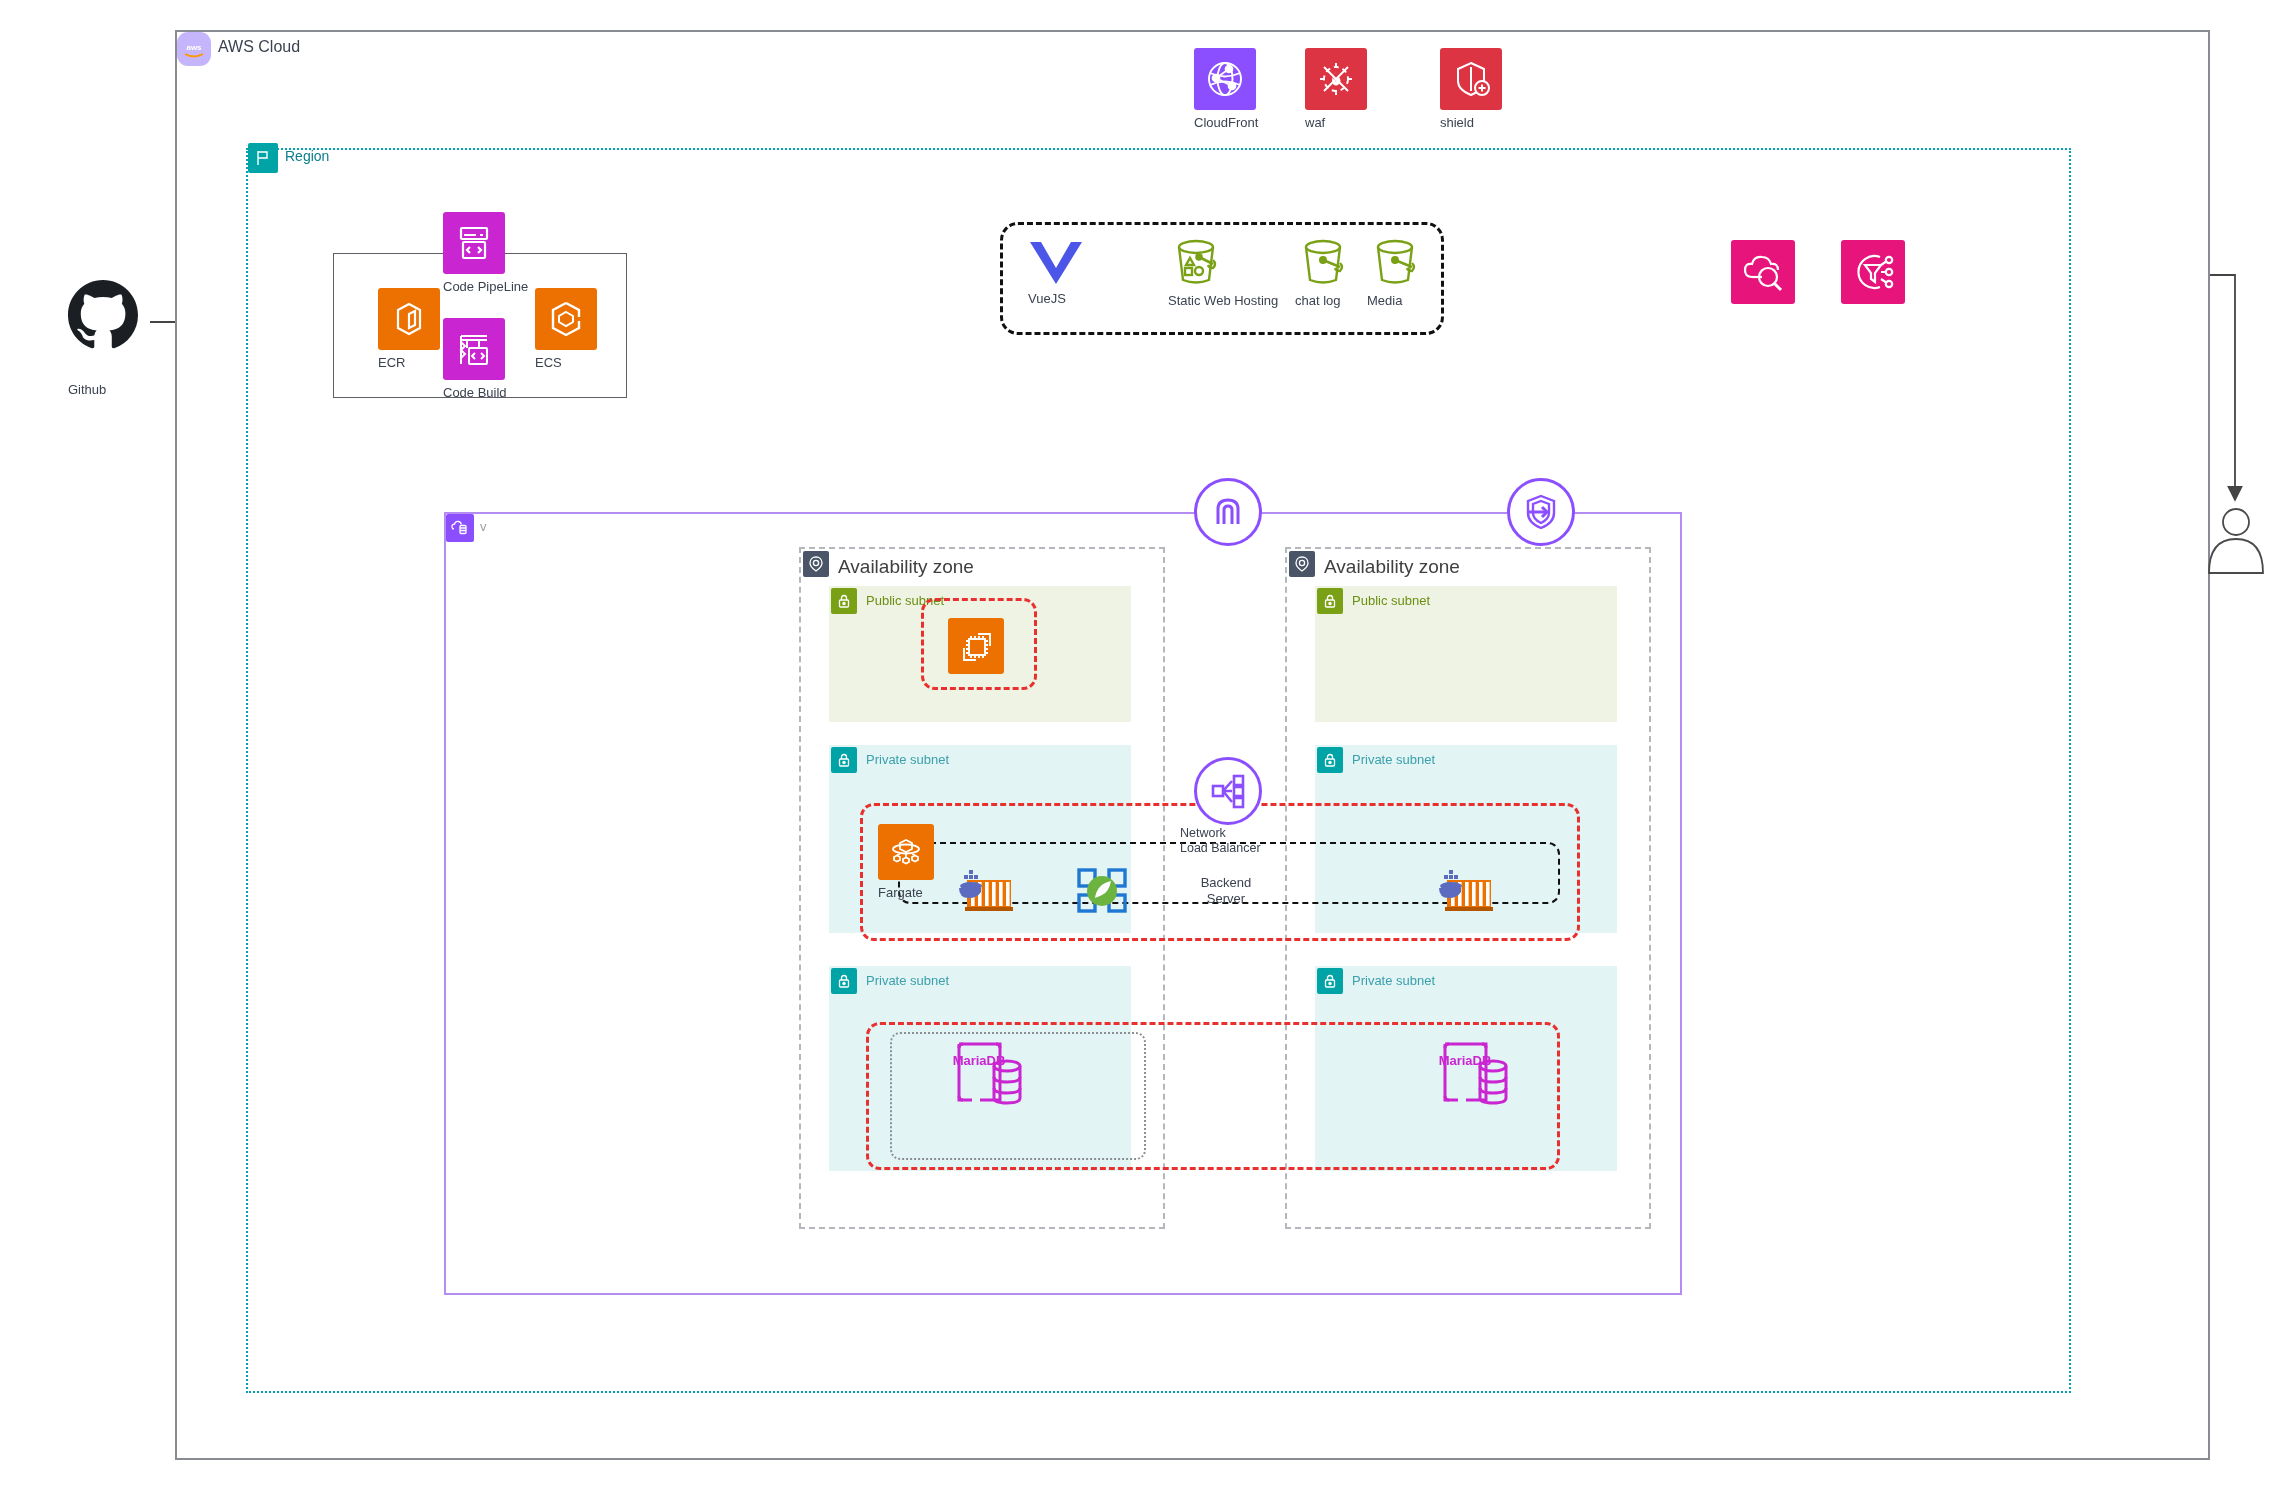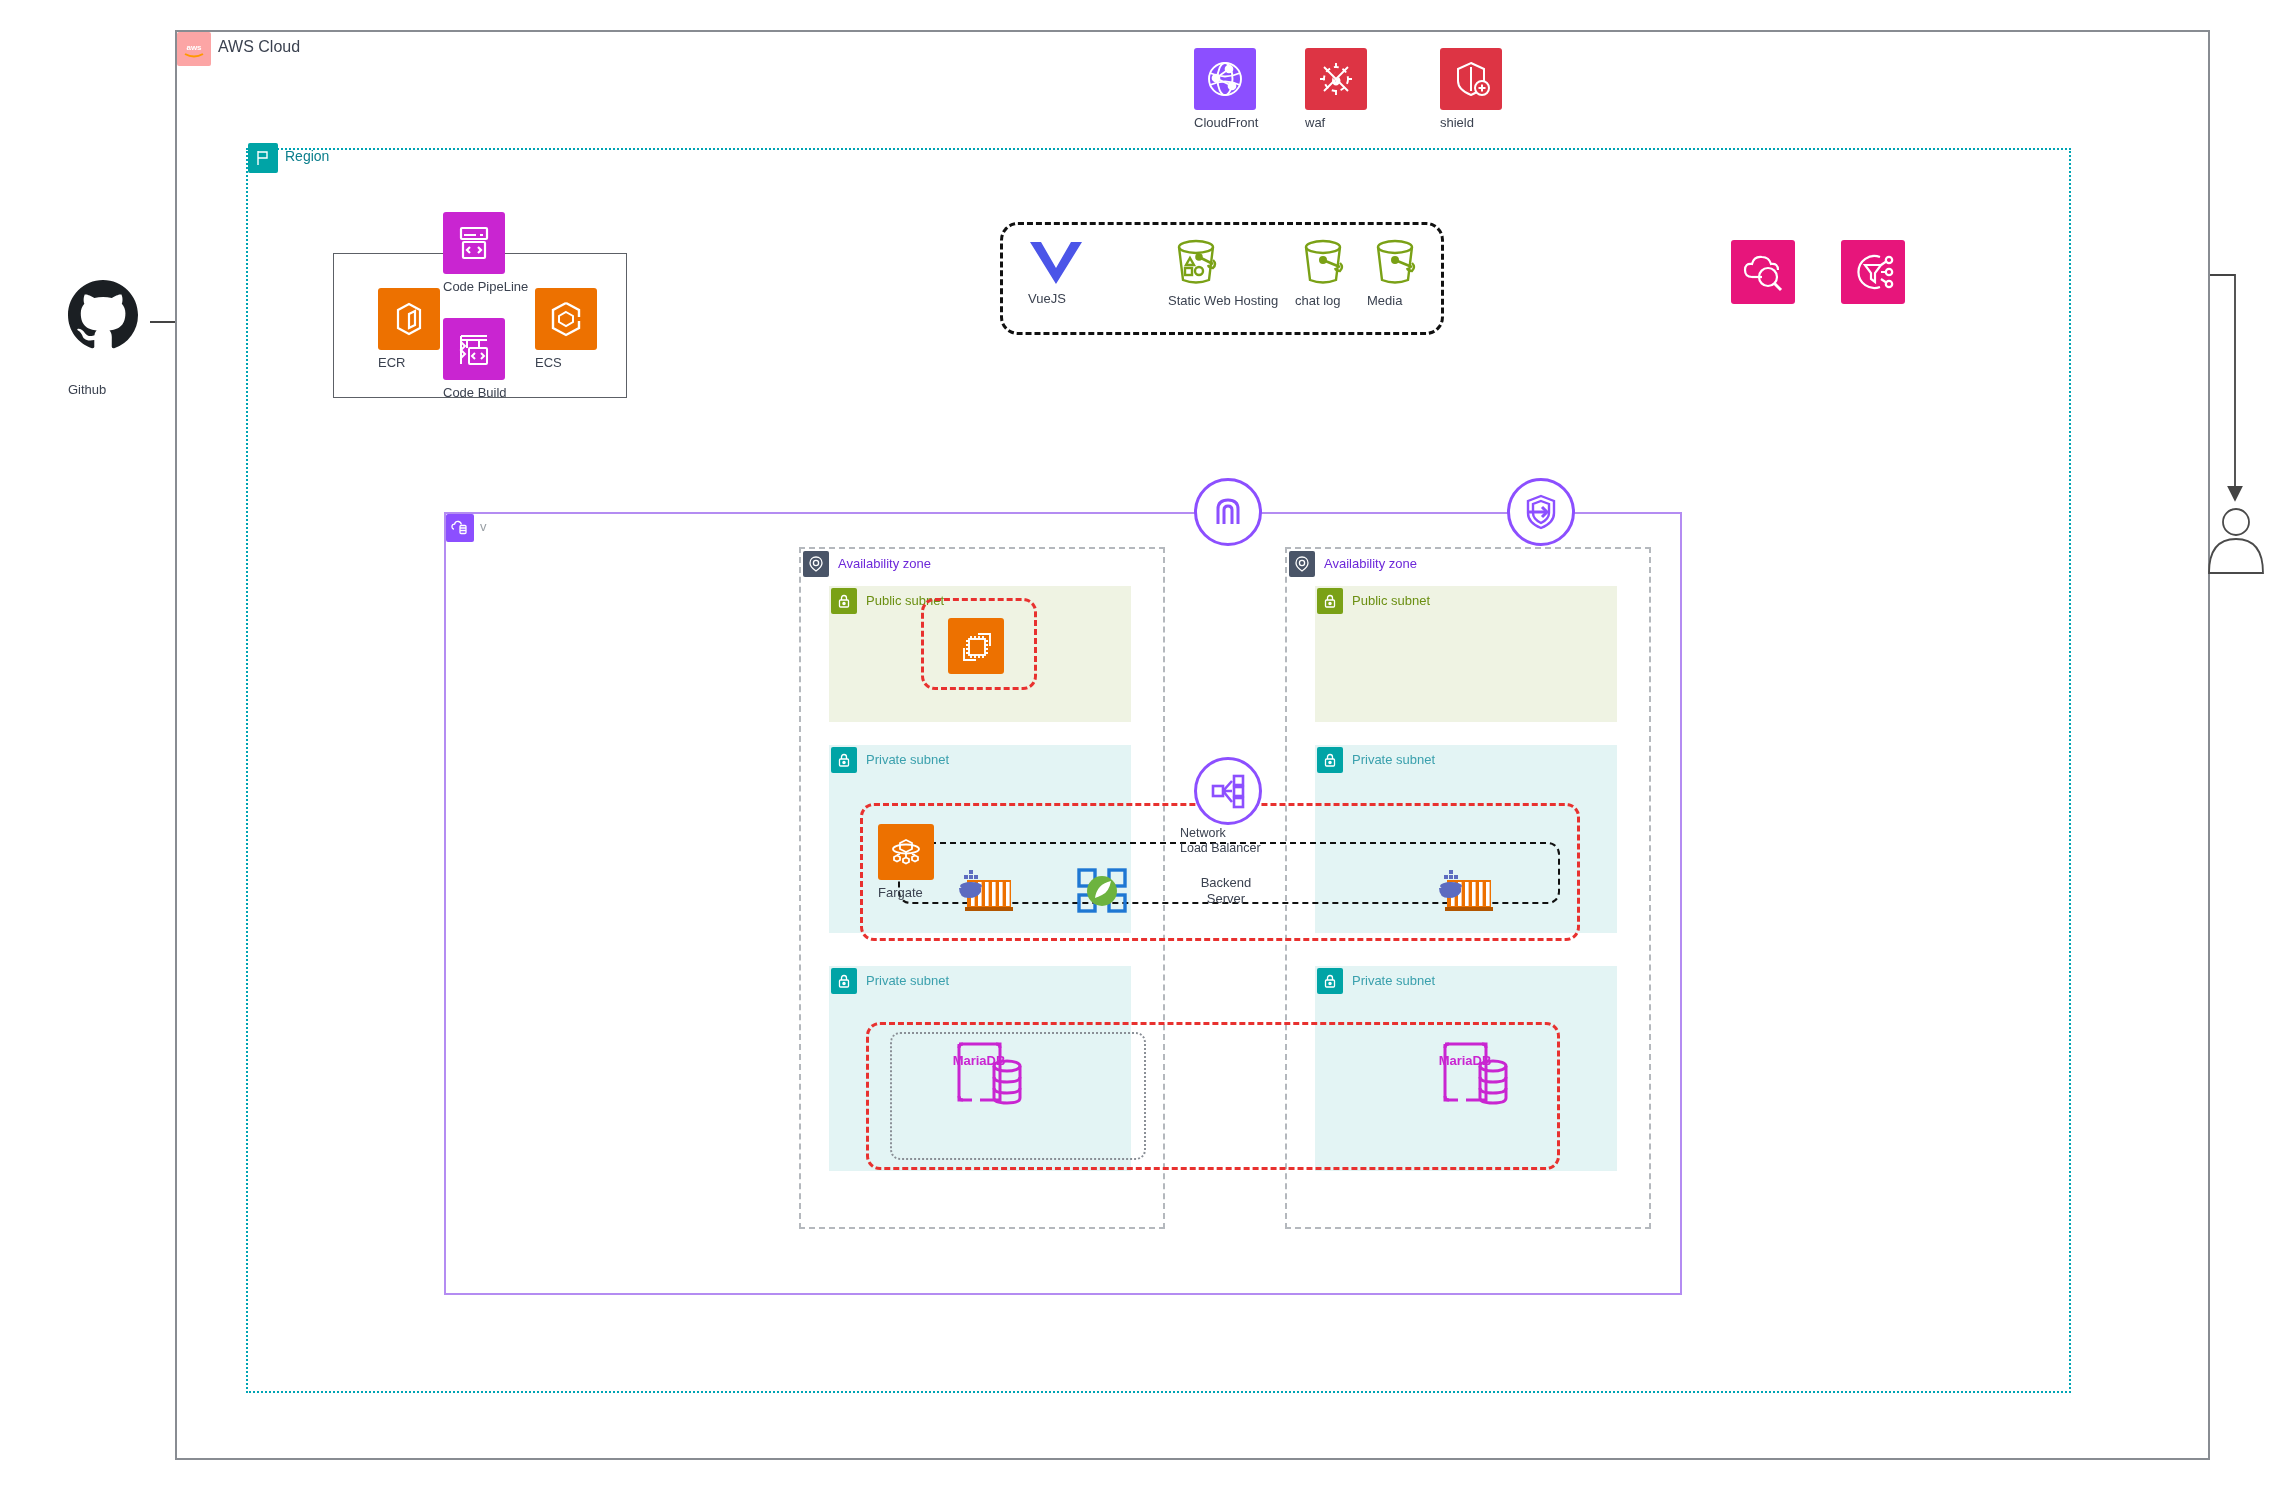--- a/index.html
+++ b/index.html
@@ -3,37 +3,37 @@
 <meta charset="utf-8">
 <style>
   html,body{margin:0;padding:0;background:#ffffff;}
   body{width:2290px;height:1503px;position:relative;overflow:hidden;
        font-family:"Liberation Sans","DejaVu Sans",sans-serif;color:#232f3e;}
   #stage{position:absolute;left:0;top:0;width:2290px;height:1503px;}
   .abs{position:absolute;box-sizing:border-box;}
 
   
   .aws-cloud{left:175px;top:30px;width:2035px;height:1430px;border:2px solid #888c92;background:#fff;}
-  .cloud-badge{left:177px;top:32px;width:34px;height:34px;background:#fca5a5;border-radius:2px;
+  .cloud-badge{left:177px;top:32px;width:34px;height:34px;background:#c4b5fd;border-radius:11px;
                display:flex;align-items:center;justify-content:center;}
   .cloud-label{left:218px;top:38px;font-size:16px;color:#3b4250;white-space:nowrap;}
 
   .region{left:246px;top:148px;width:1825px;height:1245px;border:2px dotted #00a4b4;background:transparent;}
   .region-badge{left:248px;top:143px;width:30px;height:30px;background:#00a4a6;border-radius:2px;
                 display:flex;align-items:center;justify-content:center;}
   .region-label{left:285px;top:148px;font-size:14px;color:#0b7e8c;white-space:nowrap;}
   .vpc-box{left:444px;top:512px;width:1238px;height:783px;border:2px solid #b48cf2;background:transparent;}
   .vpc-badge{left:446px;top:514px;width:28px;height:28px;background:#8c4fff;border-radius:2px;
              display:flex;align-items:center;justify-content:center;}
   .vpc-label{left:480px;top:519px;font-size:13px;color:#9aa0a6;}
 
   .az{border:2px dashed #b4b8bd;background:transparent;}
   .az-badge{width:26px;height:26px;background:#4a5568;border-radius:2px;
             display:flex;align-items:center;justify-content:center;}
-  .az-label{font-size:13px;color:#6d28d9;white-space:nowrap;}
+  .az-label{font-size:19px;color:#404040;white-space:nowrap;}
 
   .pub-subnet{background:#eff3e3;border:none;}
   .pub-badge{width:26px;height:26px;background:#7aa116;border-radius:2px;
              display:flex;align-items:center;justify-content:center;}
   .pub-label{font-size:13px;color:#6b8f12;white-space:nowrap;}
 
   .priv-subnet{background:#e3f4f4;border:none;}
   .priv-badge{width:26px;height:26px;background:#00a4a6;border-radius:2px;
               display:flex;align-items:center;justify-content:center;}
   .priv-label{font-size:13px;color:#3aa0ad;white-space:nowrap;}

